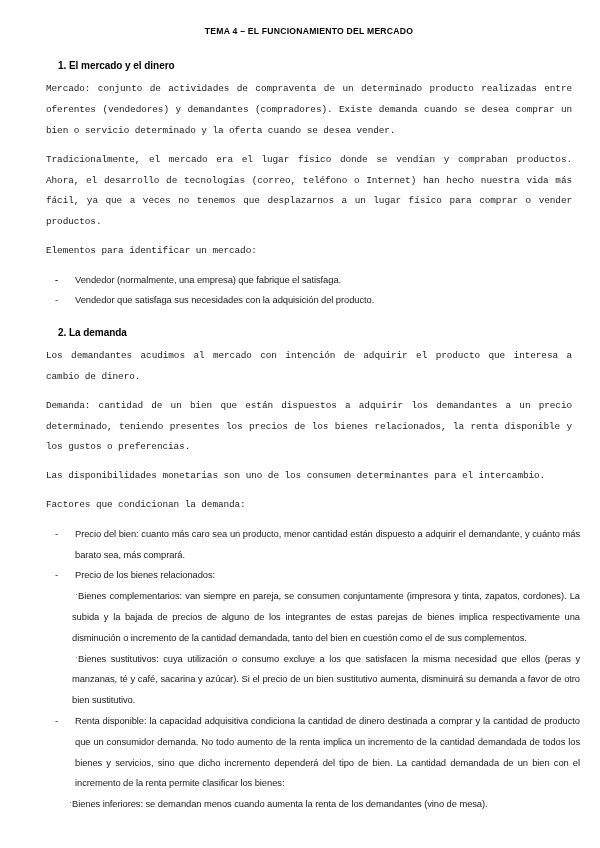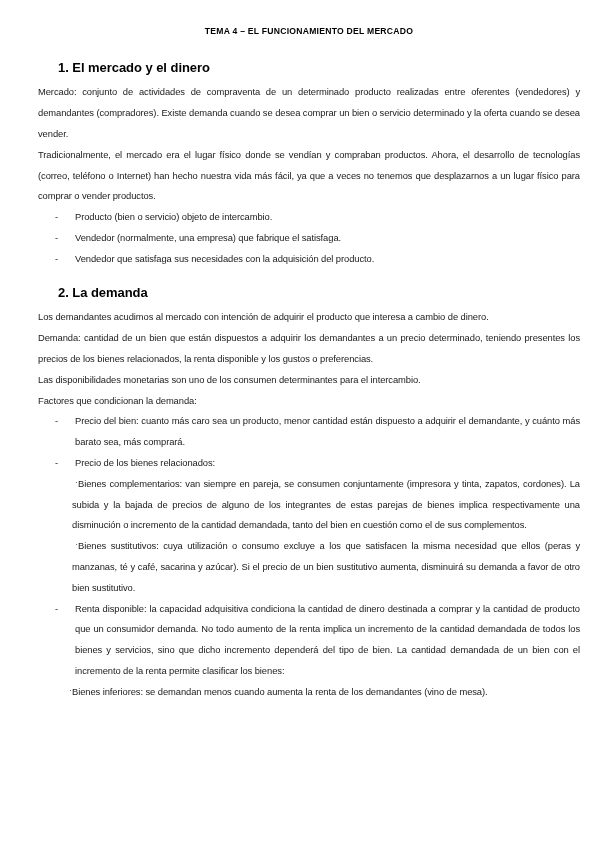--- a/index.html
+++ b/index.html
@@ -31,38 +31,39 @@
     font-weight: bold;
     font-size: 8.6px;
     letter-spacing: 0.25px;
     margin: 0 0 24px 0;
     line-height: 1.2;
     color: #000000;
   }
 
   .section-heading {
     font-weight: bold;
-    font-size: 13px;
+    font-size: 10px;
     margin: 0 0 7px 20px;
     letter-spacing: -0.05px;
     color: #000000;
   }
 
   .section-heading.second {
     margin-top: 16px;
   }
 
   p.body-text {
-    margin: 0;
+    margin: 8px;
     font-size: 9.4px;
     line-height: 20.8px;
     text-align: justify;
     text-justify: inter-word;
     letter-spacing: -0.08px;
     color: #1a1a1a;
+    font-family: Liberation Mono, monospace;
   }
 
   
   .bullet-l1 {
     position: relative;
     margin: 0;
     padding-left: 37px;
     font-size: 9.4px;
     line-height: 20.8px;
     text-align: justify;
@@ -113,24 +114,24 @@
 <div class="page">
 
   <h1 class="doc-title">TEMA 4 – EL FUNCIONAMIENTO DEL MERCADO</h1>
 
   <h2 class="section-heading">1. El mercado y el dinero</h2>
 
   <p class="body-text">Mercado: conjunto de actividades de compraventa de un determinado producto realizadas entre oferentes (vendedores) y demandantes (compradores). Existe demanda cuando se desea comprar un bien o servicio determinado y la oferta cuando se desea vender.</p>
 
   <p class="body-text">Tradicionalmente, el mercado era el lugar físico donde se vendían y compraban productos. Ahora, el desarrollo de tecnologías (correo, teléfono o Internet) han hecho nuestra vida más fácil, ya que a veces no tenemos que desplazarnos a un lugar físico para comprar o vender productos.</p>
 
+  <p class="body-text">Elementos para identificar un mercado:</p>
 
   <p class="bullet-l1">
     <span class="marker">-</span>
-    <span>Producto (bien o servicio) objeto de intercambio.</span>
   </p>
 
   <p class="bullet-l1">
     <span class="marker">-</span>
     <span>Vendedor (normalmente, una empresa) que fabrique el satisfaga.</span>
   </p>
 
   <p class="bullet-l1">
     <span class="marker">-</span>
     <span>Vendedor que satisfaga sus necesidades con la adquisición del producto.</span>

